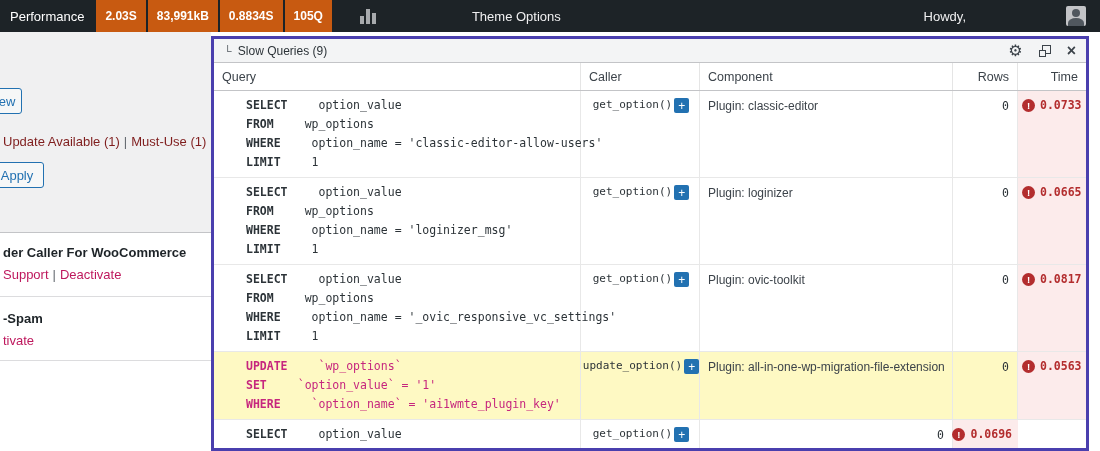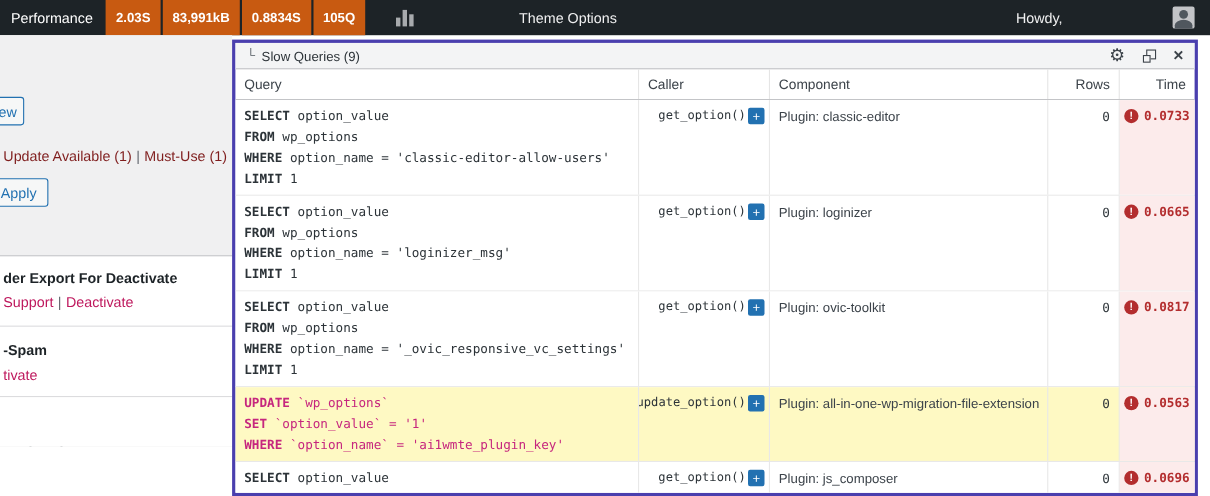--- a/index.html
+++ b/index.html
@@ -63,24 +63,24 @@
                 border-bottom:1px solid #c3c4c7; font-size:12.5px; color:#3c434a; }
   .th { display:flex; align-items:center; padding:0 8px; border-right:1px solid #e5e5e5; height:100%; }
   .th.right { justify-content:flex-end; }
   .th:last-child { border-right:none; }
 
   .trow { display:grid; grid-template-columns:367px 119px 253px 65px 1fr; border-bottom:1px solid #e8e8e8; background:#fff; }
   .trow.hl { background:#fef9c3; }
   .cell { border-right:1px solid #e8e8e8; }
   .qcell { font-family:"DejaVu Sans Mono", monospace; font-size:11.5px; color:#2c3338;
            line-height:19px; padding:5px 8px; }
-  .qline b, .qline span { white-space:pre; }
+  .qline b, .qline span { white-space:pre;margin-left:24px; }
   .qline b { font-weight:700; }
   .hl .qcell b, .hl .qcell span { color:#c6267e; }
-  .ccell { display:flex; align-items:flex-start; justify-content:flex-end; gap:2px;
+  .ccell { display:flex; align-items:flex-start; justify-content:center; gap:2px;
            font-family:"DejaVu Sans Mono", monospace; font-size:11px; color:#2c3338;
            padding:7px 4px 0 6px; overflow:hidden; }
   .plus { flex:none; width:15px; height:15px; background:#2271b1; color:#fff; border:none; border-radius:2px;
           font-size:12px; line-height:1; display:flex; align-items:center; justify-content:center;
           padding:0; cursor:pointer; font-family:"Liberation Sans", sans-serif; }
   .compcell { font-size:12px; color:#3c434a; padding:8px 6px 0 8px; white-space:nowrap; overflow:hidden; }
   .rowscell { text-align:right; font-family:"DejaVu Sans Mono", monospace; font-size:11.5px;
               color:#2c3338; padding:8px 8px 0 4px; }
   .timecell { border-right:none; background:#fcebeb; display:flex; justify-content:flex-end; align-items:flex-start;
               gap:5px; padding:7px 6px 0 4px; font-family:"DejaVu Sans Mono", monospace;
@@ -115,21 +115,21 @@
 
   <div id="leftpage">
     <div id="newbtn" class="wp-btn">ew</div>
     <div id="filters">
       <a>Update Available (1)</a><span class="sep">|</span><a>Must-Use (1)</a>
     </div>
     <div id="applybtn" class="wp-btn">Apply</div>
 
     <div id="plugintable">
       <div id="prow1" class="prow">
-        <div class="pname">der Export For Deactivate</div>
+        <div class="pname">der Caller For WooCommerce</div>
         <div class="plinks">
           <a>Support</a><span class="sep">|</span><a>Deactivate</a>
         </div>
       </div>
       <div id="prow2" class="prow">
         <div class="pname">-Spam</div>
         <div class="plinks">
           <a>tivate</a>
         </div>
       </div>
@@ -235,21 +235,20 @@
     </div>
 
     <div class="trow">
       <div class="cell qcell">
         <div class="qline"><b>SELECT</b><span> option_value</span></div>
       </div>
       <div class="cell ccell">
         <span>get_option()</span>
         <button class="plus">+</button>
       </div>
-      <div class="cell compcell">Plugin: js_composer</div>
       <div class="cell rowscell">0</div>
       <div class="cell timecell">
         <span class="warn">!</span>
         <span>0.0696</span>
       </div>
     </div>
 
   </div>
 </div>
 

